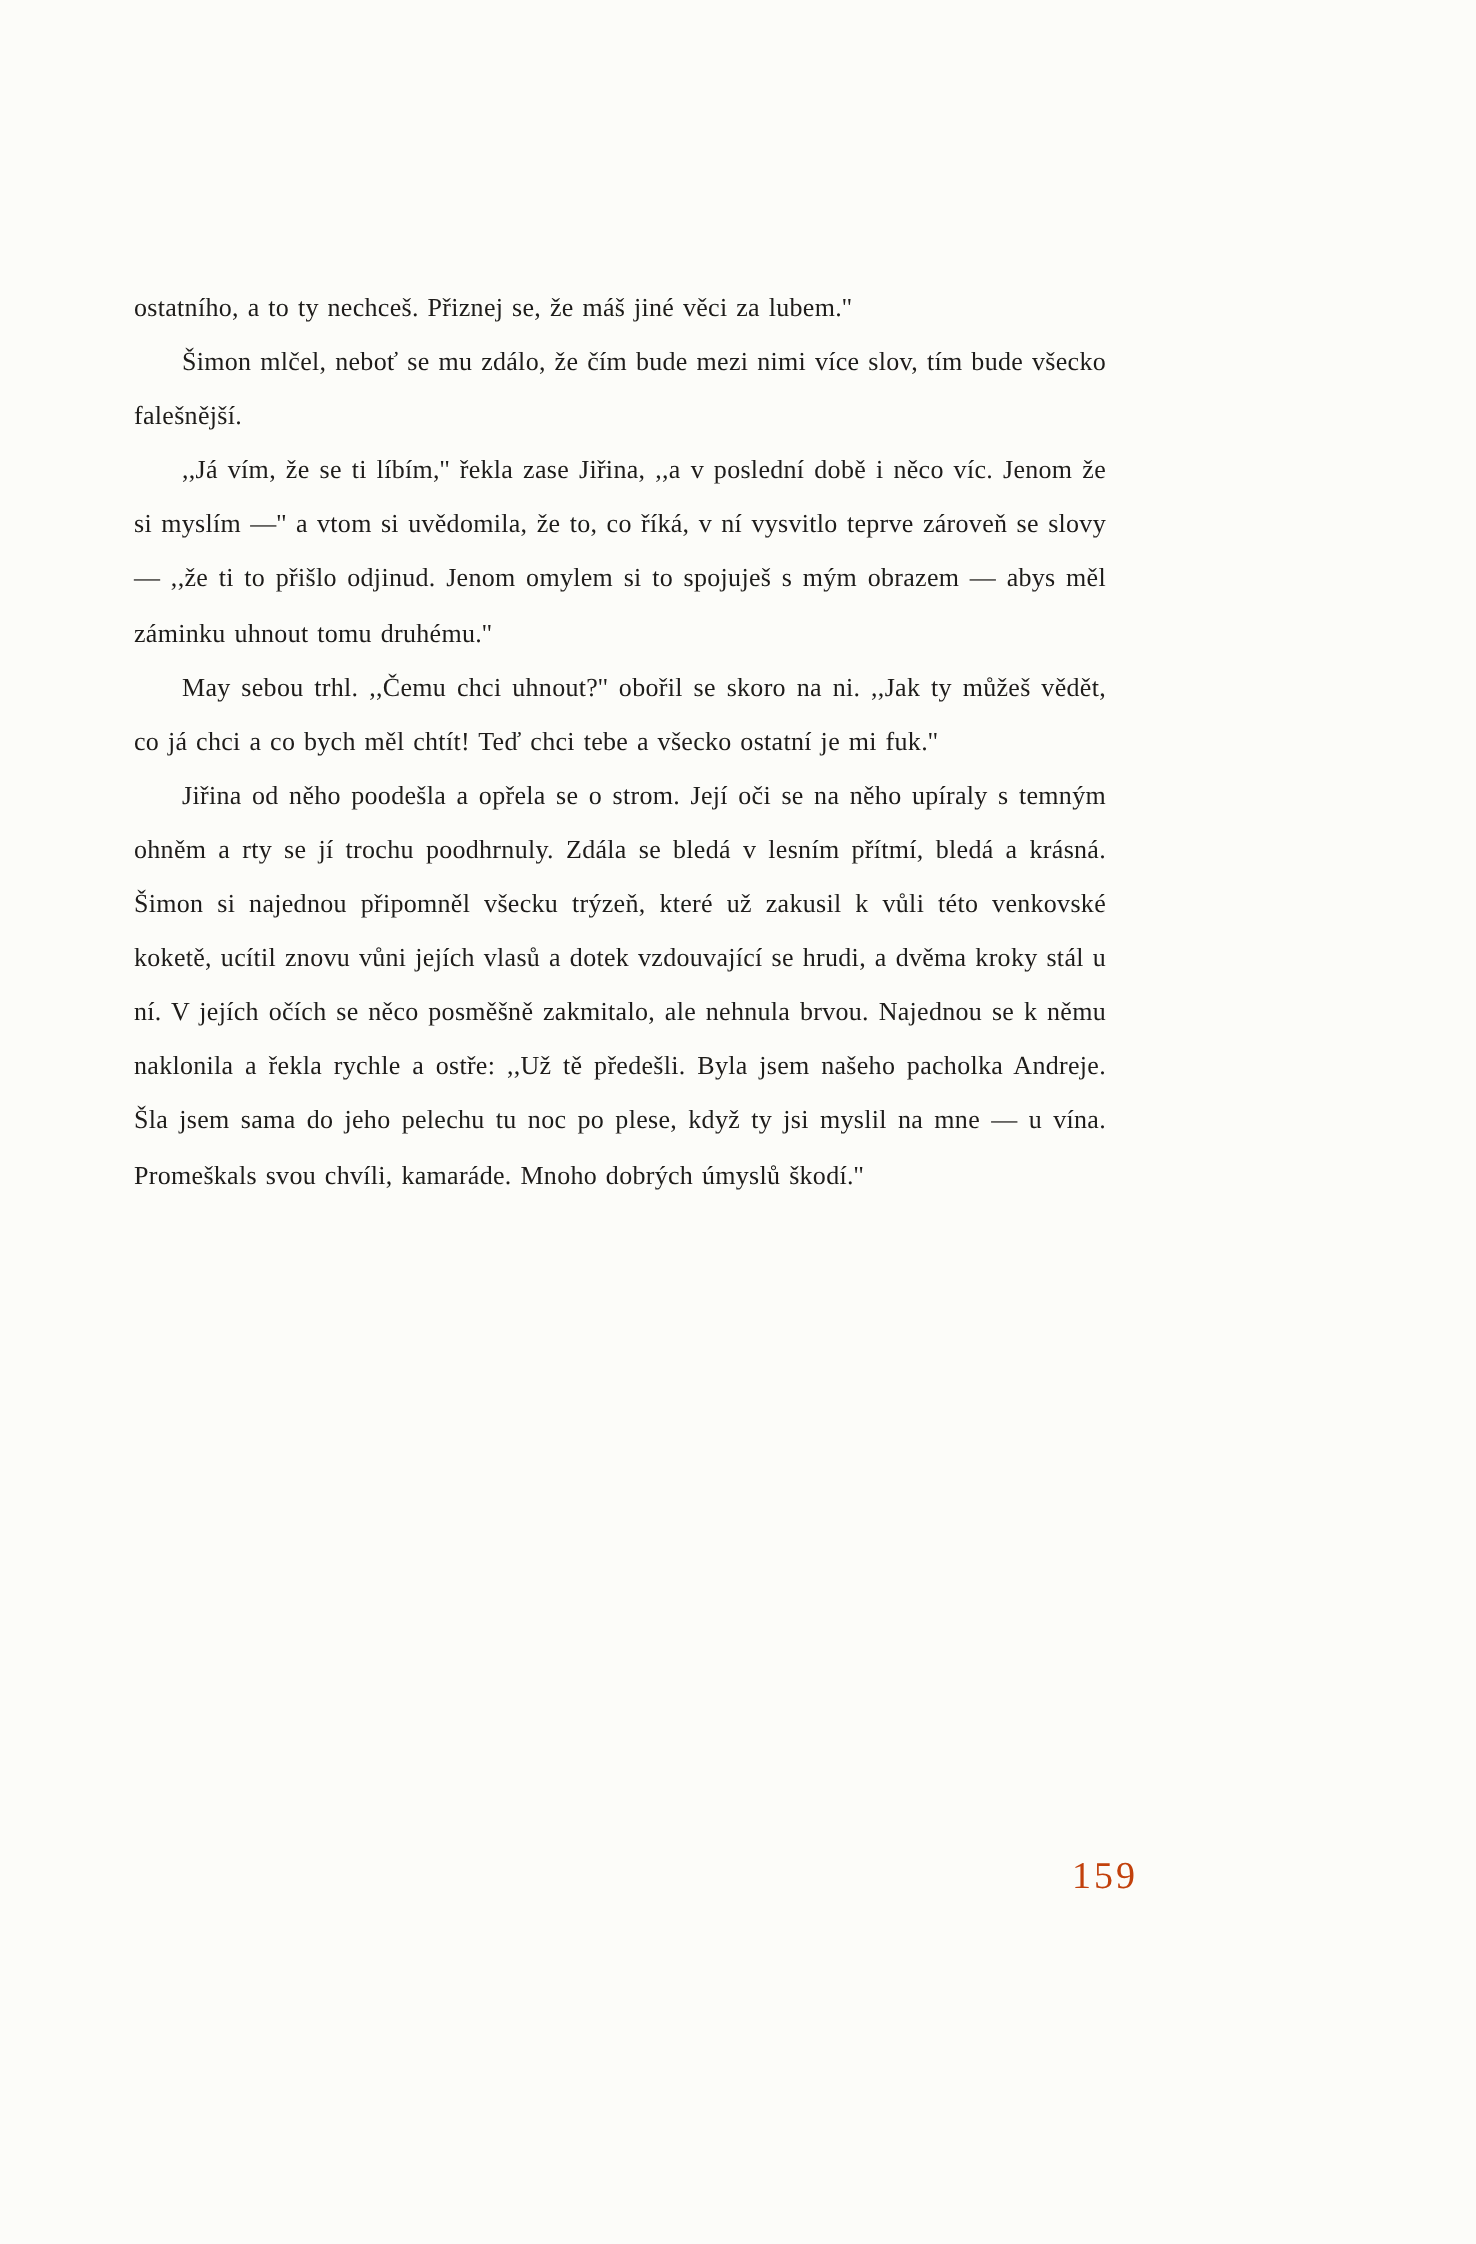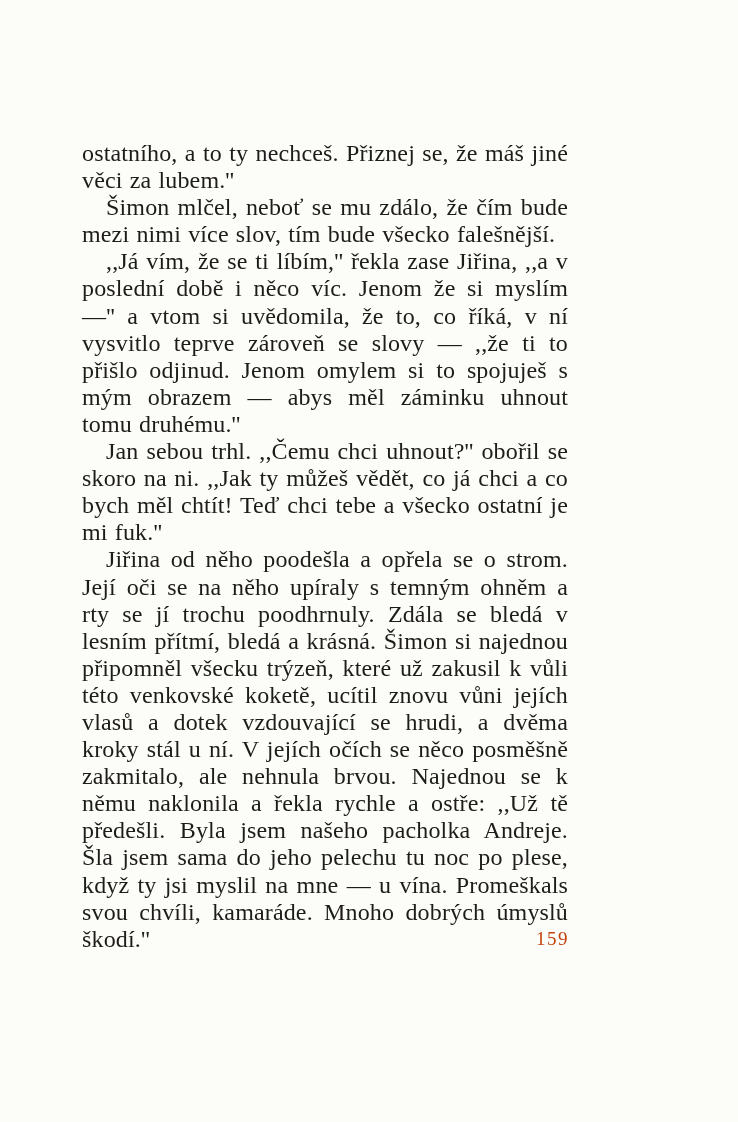--- a/index.html
+++ b/index.html
@@ -15,24 +15,24 @@
     font-family: "Liberation Serif", "DejaVu Serif", serif;
     color: #1e1c1a;
   }
   .page {
     position: absolute;
     inset: 0;
     background: #fcfcf9;
   }
   .text-block {
     position: absolute;
-    left: 82px;
+    left: 67px;
     top: 140px;
     width: 486px;
-    font-size: 24px;
+    font-size: 13px;
     line-height: 27.1px;
     text-align: justify;
     letter-spacing: 0.15px;
     word-spacing: 1px;
     hyphens: auto;
     -webkit-hyphens: auto;
   }
   .text-block p {
     margin: 0;
     padding: 0;
@@ -52,17 +52,17 @@
   }
 </style>
 </head>
 <body>
 
 <div class="page">
   <div class="text-block">
     <p>ostatního, a to ty nechceš. Přiznej se, že máš jiné věci za lubem.''</p>
     <p class="indent">Šimon mlčel, neboť se mu zdálo, že čím bude mezi nimi více slov, tím bude všecko falešnější.</p>
     <p class="indent">,,Já vím, že se ti líbím,'' řekla zase Jiřina, ,,a v poslední době i něco víc. Jenom že si myslím —'' a vtom si uvědomila, že to, co říká, v ní vysvitlo teprve zároveň se slovy — ,,že ti to přišlo odjinud. Jenom omylem si to spojuješ s mým obrazem — abys měl záminku uhnout tomu druhému.''</p>
-    <p class="indent">Jan sebou trhl. ,,Čemu chci uhnout?'' obořil se skoro na ni. ,,Jak ty můžeš vědět, co já chci a co bych měl chtít! Teď chci tebe a všecko ostatní je mi fuk.''</p>
+    <p class="indent">May sebou trhl. ,,Čemu chci uhnout?'' obořil se skoro na ni. ,,Jak ty můžeš vědět, co já chci a co bych měl chtít! Teď chci tebe a všecko ostatní je mi fuk.''</p>
     <p class="indent">Jiřina od něho poodešla a opřela se o strom. Její oči se na něho upíraly s temným ohněm a rty se jí trochu poodhrnuly. Zdála se bledá v lesním přítmí, bledá a krásná. Šimon si najednou připomněl všecku trýzeň, které už zakusil k vůli této venkovské koketě, ucítil znovu vůni jejích vlasů a dotek vzdouvající se hrudi, a dvěma kroky stál u ní. V jejích očích se něco posměšně zakmitalo, ale nehnula brvou. Najednou se k němu naklonila a řekla rychle a ostře: ,,Už tě předešli. Byla jsem našeho pacholka Andreje. Šla jsem sama do jeho pelechu tu noc po plese, když ty jsi myslil na mne — u vína. Promeškals svou chvíli, kamaráde. Mnoho dobrých úmyslů škodí.''</p>
   </div>
   <div class="page-number">159</div>
 </div>
 
 </body></html>

